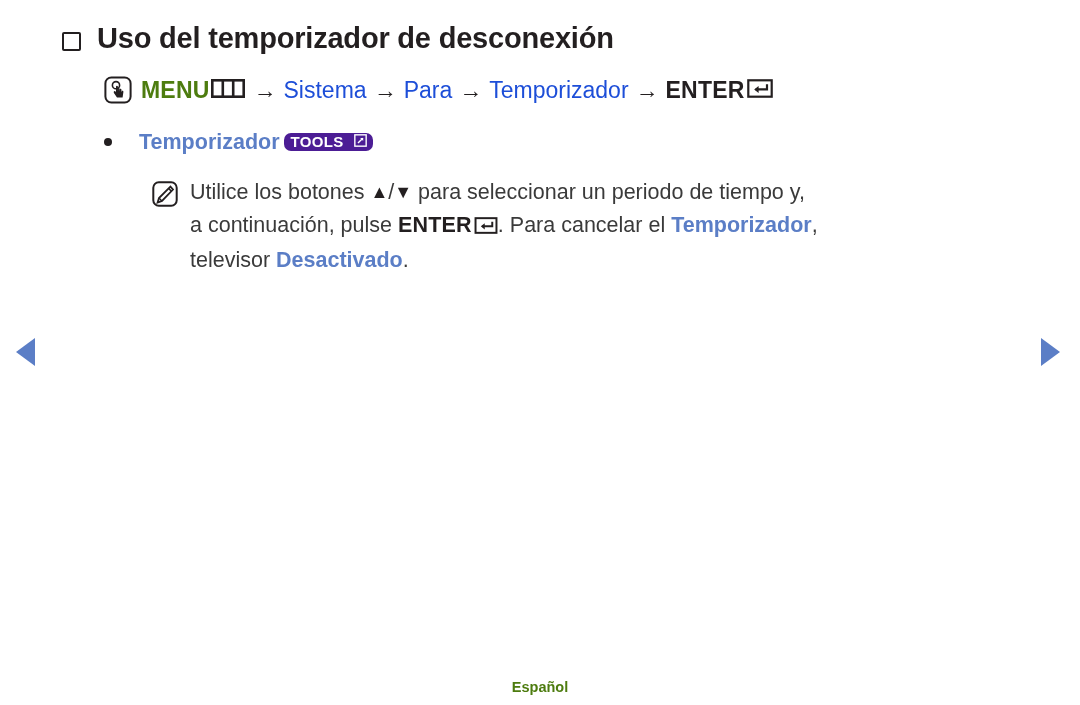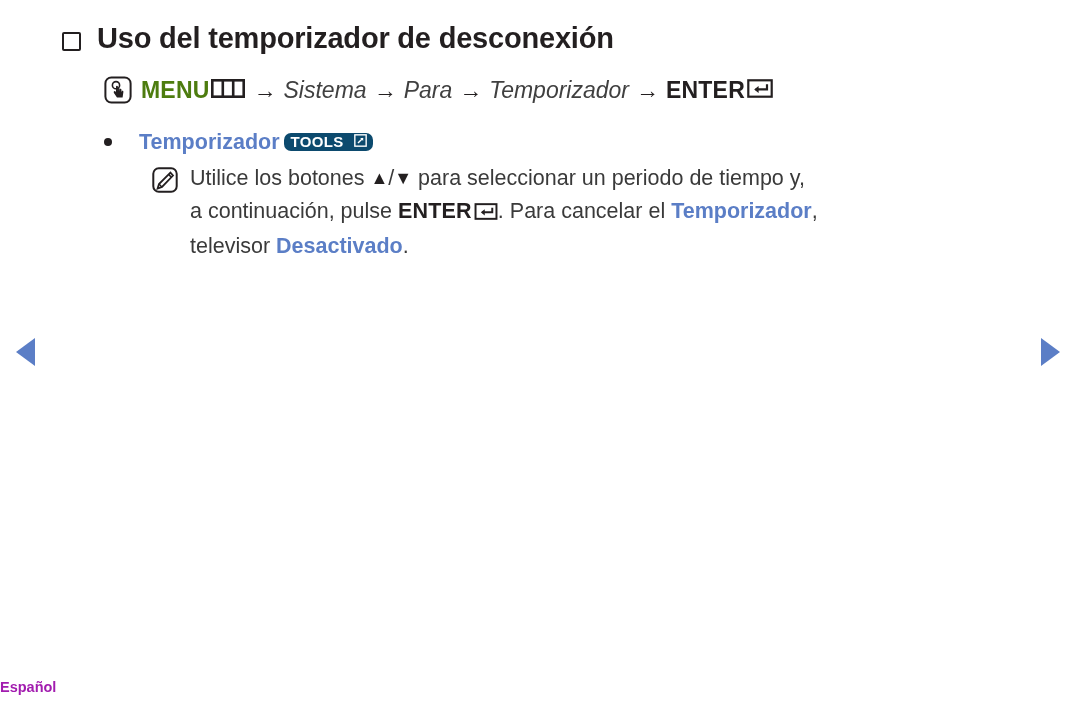--- a/index.html
+++ b/index.html
@@ -75,22 +75,21 @@
     vertical-align: -1px;
     margin-left: 1px;
     margin-right: 2px;
   }
   .arrow-sep {
     margin: 0 7px;
     font-size: 23px;
     color: #231f20;
   }
   .blue {
-    color: #404040;
-    font-style: italic;
+    color: #1d4ed8;
   }
   .blue-b {
     color: #5b7ec6;
     font-weight: bold;
   }
   .path-enter {
     font-weight: bold;
     font-size: 23px;
     color: #231f20;
     letter-spacing: 0.2px;
@@ -124,41 +123,41 @@
     margin-top: 12px;
     margin-right: 27px;
   }
   .bullet-body {
     flex: 1;
   }
   .badge-tools {
     display: inline-flex;
     align-items: center;
     gap: 11px;
-    background: #0c4a6e;
+    background: #4c1d95;
     color: #ffffff;
     border-radius: 7px;
     padding: 1px 6px 2px 7px;
     font-size: 15px;
     font-weight: bold;
     letter-spacing: 0.3px;
     vertical-align: 2px;
     margin: 0 2px 0 4px;
     line-height: 1;
   }
   .badge-tools .tool-arrow {
     display: inline-block;
     vertical-align: -1px;
   }
 
   
   .note-row {
     display: flex;
     align-items: flex-start;
-    margin-top: 3px;
+    margin-top: 17px;
     padding-left: 48px;
   }
   .icon-note {
     width: 26px;
     height: 26px;
     flex: none;
     margin-top: 5px;
     margin-right: 12px;
   }
   .note-body {
@@ -198,24 +197,24 @@
     border-bottom: 14px solid transparent;
     border-left: 19px solid #5b7ec6;
   }
 
   
   .footer {
     position: absolute;
     left: 0;
     right: 0;
     top: 679px;
-    text-align: left;
+    text-align: center;
     font-size: 14.5px;
     font-weight: bold;
-    color: #a21caf;
+    color: #4d7c0f;
   }
 </style>
 </head>
 <body>
 
 <div class="page">
 
   <div class="title-row">
     <span class="title-bullet"></span>
     <span class="title-text">Uso del temporizador de desconexión</span>

